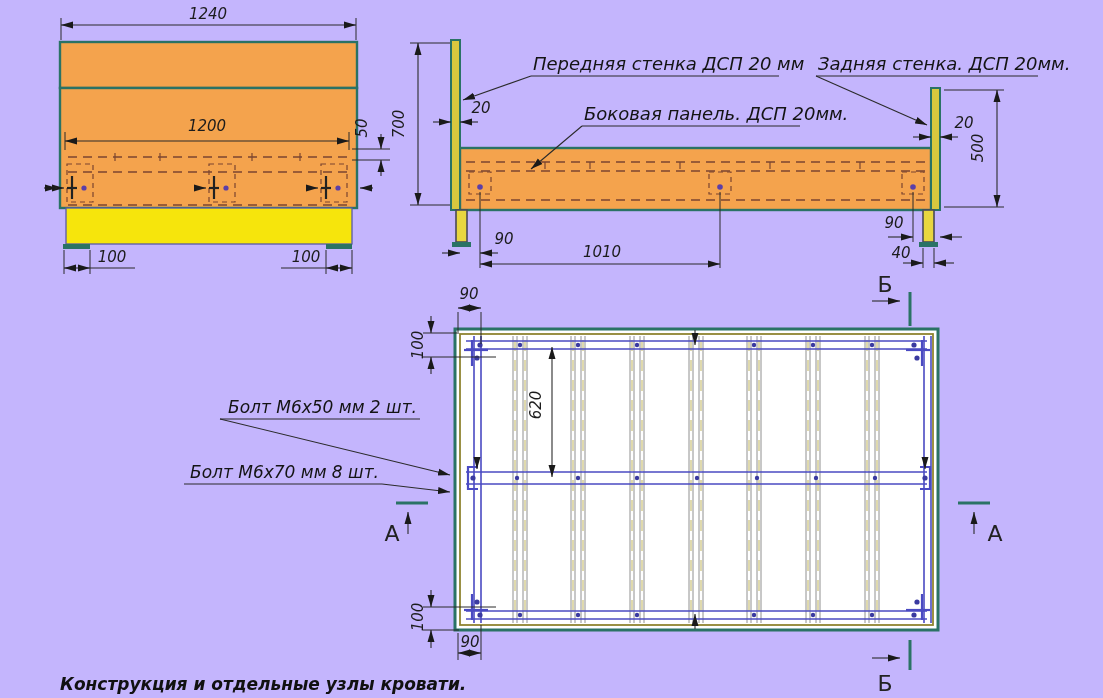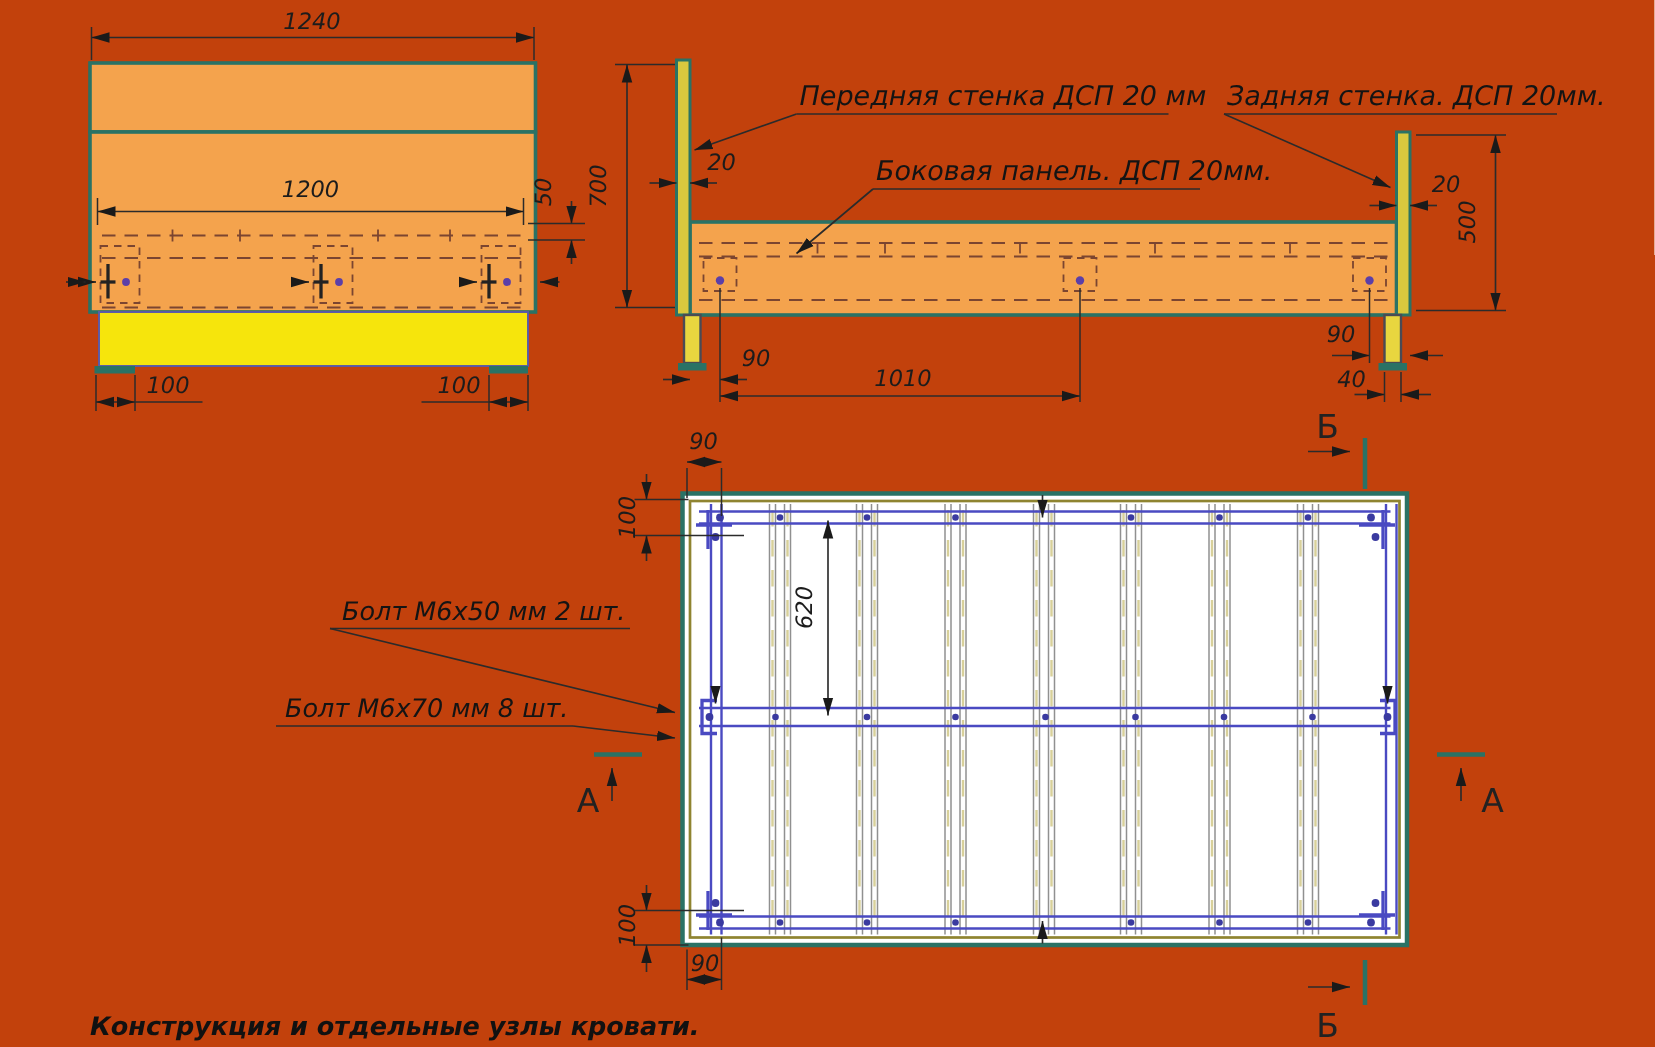--- a/index.html
+++ b/index.html
@@ -1,16 +1,16 @@
 <!DOCTYPE html>
 <html><head>
 <meta charset="utf-8">
 <style>
   html,body { margin:0; padding:0; background:#ffffff; }
-  .canvas { position:relative; width:1103px; height:698px; background:#c2410c; overflow:hidden;text-align:right; }
+  .canvas { position:relative; width:1103px; height:698px; background:#c4b5fd; overflow:hidden;text-align:right; }
   svg { display:block; }
 
   
   .thin  { stroke:#2b2b2b; stroke-width:1.1; fill:none; }
   .ext   { stroke:#2b2b2b; stroke-width:1; fill:none; }
   .panel { fill:#F4A34D; stroke:#2A7265; stroke-width:2.4; }
   .ybase { fill:#F6E50C; stroke:#5A5AA8; stroke-width:1.3; }
   .foot  { fill:#2A7265; stroke:none; }
   .wall  { fill:#D9C83E; stroke:#2A7265; stroke-width:2; }
   .leg   { fill:#E8D63F; stroke:#4a4a55; stroke-width:1.6; }

